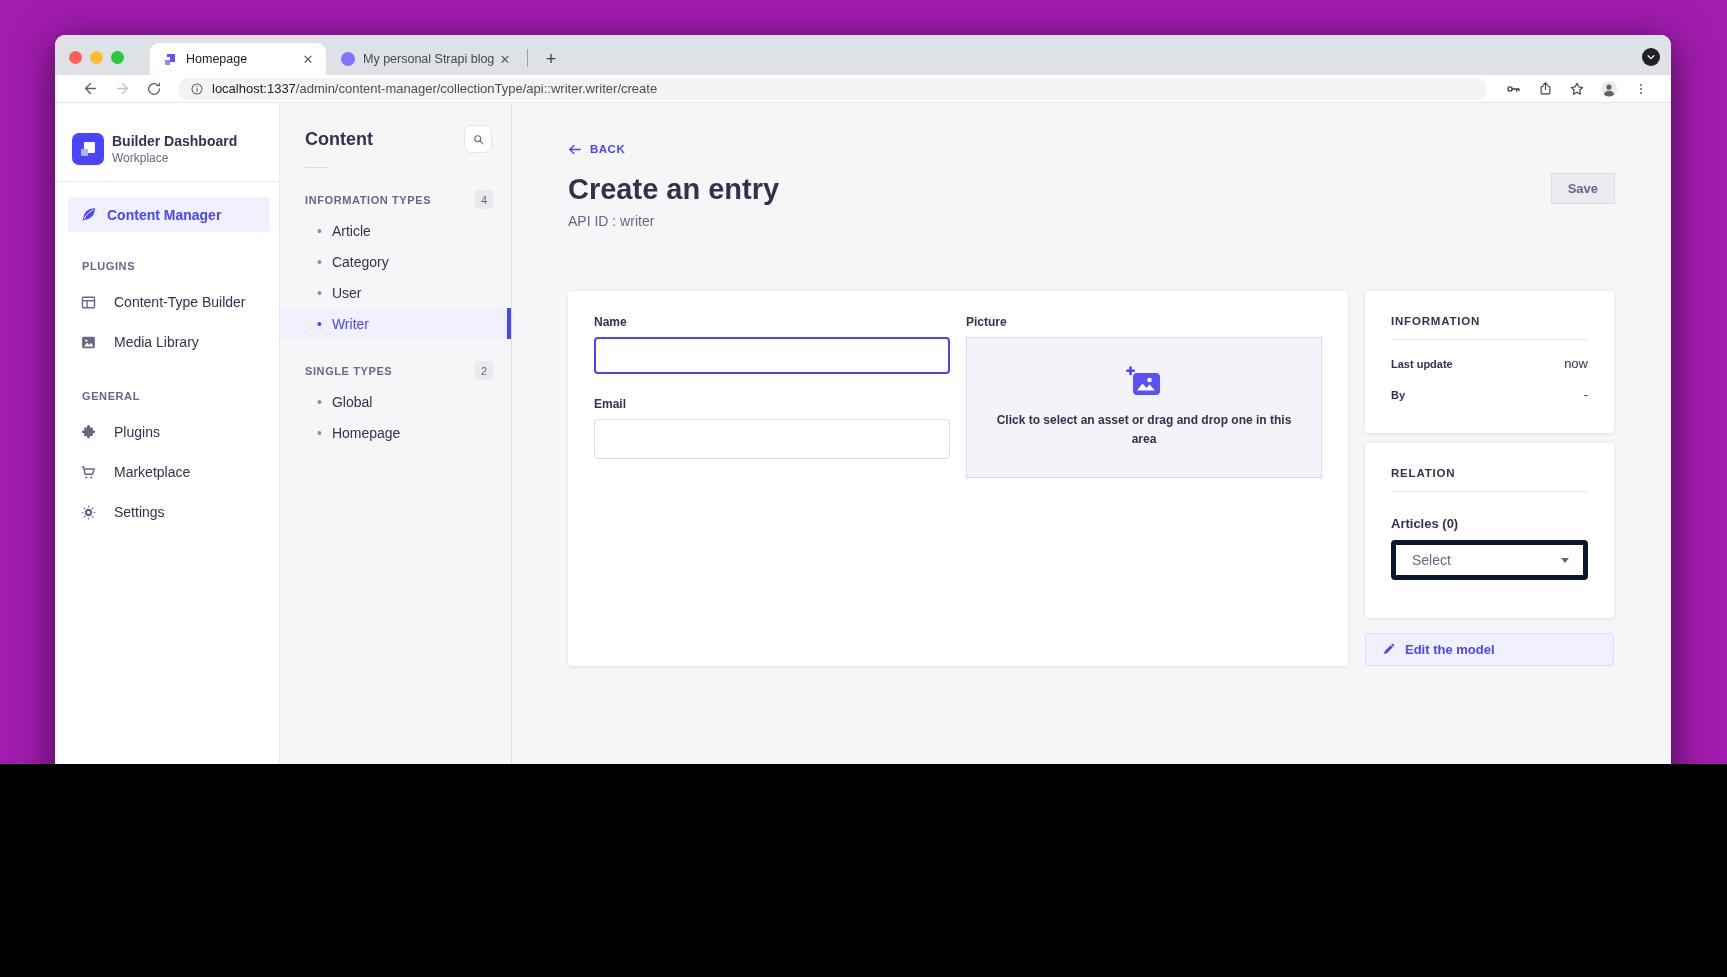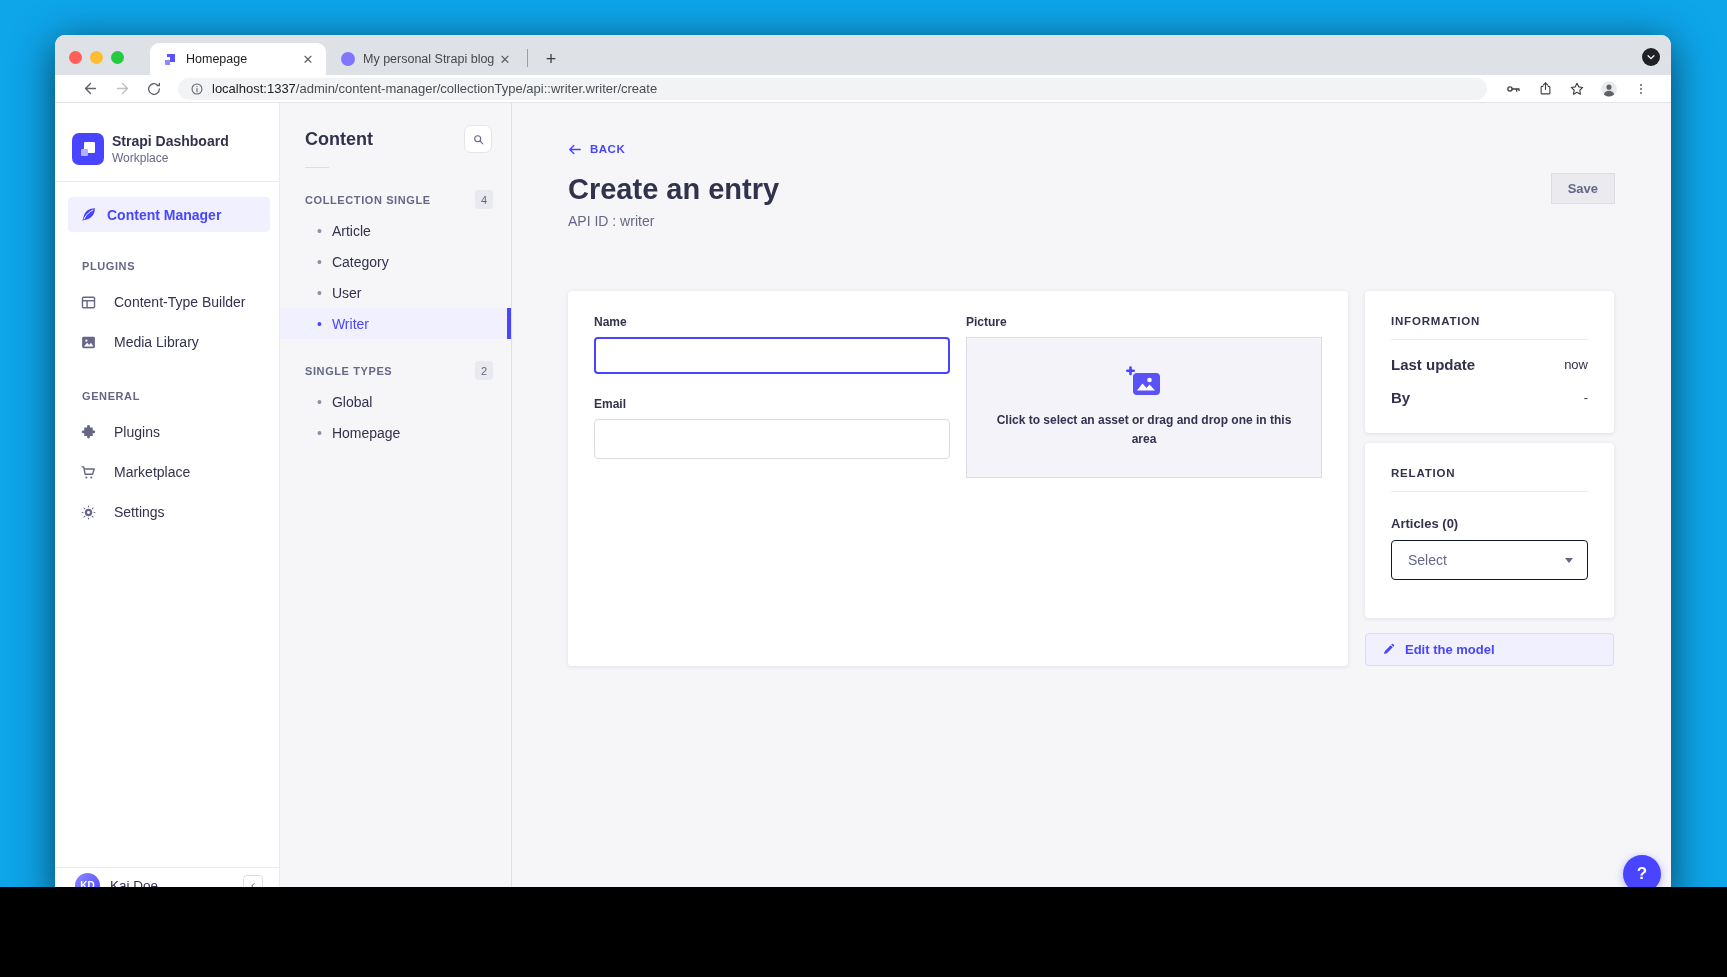--- a/index.html
+++ b/index.html
@@ -1,17 +1,17 @@
 <!DOCTYPE html>
 <html><head>
 <meta charset="utf-8">
 <style>
   * { margin:0; padding:0; box-sizing:border-box; }
   body { background:#000; font-family:"Liberation Sans", sans-serif; }
-  .stage { position:relative; width:1727px; height:887px; background:#0ea5e9; overflow:hidden; }
+  .stage { position:relative; width:1727px; height:764px; background:#a21caf; overflow:hidden; }
   .window { position:absolute; left:55px; top:35px; width:1616px; height:868px;
             border-radius:10px; overflow:hidden; background:#fff; box-shadow:0 8px 40px rgba(0,0,0,.6); }
 
   
   .tabstrip { position:relative; height:40px; background:#dee1e6; }
   .lights { position:absolute; left:14px; top:16px; display:flex; gap:8px; }
   .dot { width:13px; height:13px; border-radius:50%; }
   .dot.red{ background:#ff5f57; } .dot.yellow{ background:#febc2e; } .dot.green{ background:#28c840; }
   .tab { position:absolute; top:8px; height:32px; display:flex; align-items:center; font-size:12.5px; color:#202124; }
   .tab.active { left:95px; width:176px; background:#fff; border-radius:9px 9px 0 0; padding:0 10px 0 12px; }
@@ -102,24 +102,24 @@
               display:flex; flex-direction:column; align-items:center; justify-content:center; gap:14px; cursor:pointer; }
   .dropzone-text { width:310px; text-align:center; font-size:12px; font-weight:600; color:#32324d; line-height:1.6; }
 
   .rightcol { width:249px; flex:none; }
   .panel { background:#fff; border-radius:4px; padding:24px 26px; box-shadow:0 1px 4px rgba(33,33,52,.1); }
   .panel.info { height:142px; }
   .panel.relation { height:175px; margin-top:10px; }
   .panel-head { font-size:11.5px; font-weight:bold; letter-spacing:.8px; color:#32324d; }
   .panel-divider { height:1px; background:#eaeaef; margin:12px 0 0; }
   .info-row { display:flex; justify-content:space-between; align-items:center; margin-top:16px; }
-  .info-row .lbl { font-size:15px; font-weight:bold; color:#32324d; }
+  .info-row .lbl { font-size:11px; font-weight:bold; color:#32324d; }
   .info-row .val { font-size:13px; color:#32324d; }
   .rel-label { margin-top:24px; font-size:13px; font-weight:bold; color:#32324d; }
-  .select-box { margin-top:9px; height:40px; border:1px solid #0f172a; border-radius:4px; background:#fff;
+  .select-box { margin-top:9px; height:40px; border:5px solid #0f172a; border-radius:4px; background:#fff;
                 display:flex; align-items:center; justify-content:space-between; padding:0 14px 0 16px;
                 font-size:14px; color:#666687; cursor:pointer; }
   .caret { width:0; height:0; border-left:4px solid transparent; border-right:4px solid transparent; border-top:5px solid #666687; }
   .action-btn { margin-top:9px; height:33px; width:100%; background:#f0f0ff; border:1px solid #d9d8ff; border-radius:4px;
                 display:flex; align-items:center; gap:10px; padding:0 16px; font-size:13px; font-weight:600;
                 color:#4945ff; cursor:pointer; font-family:inherit; }
   .action-btn.first { margin-top:15px; }
   .cfg-ic { display:flex; flex-direction:column; gap:2.5px; }
   .cfg-ic span { height:2.5px; border-radius:1px; background:#4945ff; display:block; }
   .cfg-ic .l1{ width:13px; } .cfg-ic .l2{ width:8px; } .cfg-ic .l3{ width:13px; }
@@ -233,21 +233,21 @@
     <div class="app">
 
       <nav class="sidebar">
         <div class="brand">
           <svg width="32" height="32" viewBox="0 0 32 32">
             <rect width="32" height="32" rx="7" fill="#4945ff"></rect>
             <rect x="12" y="9" width="11" height="11" rx="1" fill="#fff"></rect>
             <rect x="9" y="16" width="7" height="7" rx="1" fill="#b3b1ff"></rect>
           </svg>
           <div>
-            <div class="brand-title">Strapi Dashboard</div>
+            <div class="brand-title">Builder Dashboard</div>
             <div class="brand-sub">Workplace</div>
           </div>
         </div>
         <div class="side-divider"></div>
 
         <div class="cm-item">
           <svg width="17" height="17" viewBox="0 0 24 24">
             <path fill="#4945ff" d="M21 3c-8 0-14 4-16 12l-1.6 5.6L9 19C17 17 21 11 21 3z"></path>
             <path d="M5.5 18.5C9 11.5 14.5 7.5 18.5 5.5" fill="none" stroke="#fff" stroke-width="1.4"></path>
           </svg>
@@ -328,21 +328,21 @@
           <span class="search-btn">
             <svg width="13" height="13" viewBox="0 0 24 24">
               <circle cx="10.5" cy="10.5" r="5.5" fill="none" stroke="#666687" stroke-width="2"></circle>
               <line x1="14.8" y1="14.8" x2="20" y2="20" stroke="#666687" stroke-width="2" stroke-linecap="round"></line>
             </svg>
           </span>
         </div>
         <div class="mini-divider"></div>
 
         <div class="sn-group-head">
-          <span class="sn-group-label">COLLECTION SINGLE</span>
+          <span class="sn-group-label">INFORMATION TYPES</span>
           <span class="badge">4</span>
         </div>
         <div class="sn-list">
           <div class="sn-item">
             <span class="bullet">•</span>
             <span>Article</span>
           </div>
           <div class="sn-item">
             <span class="bullet">•</span>
             <span>Category</span>

